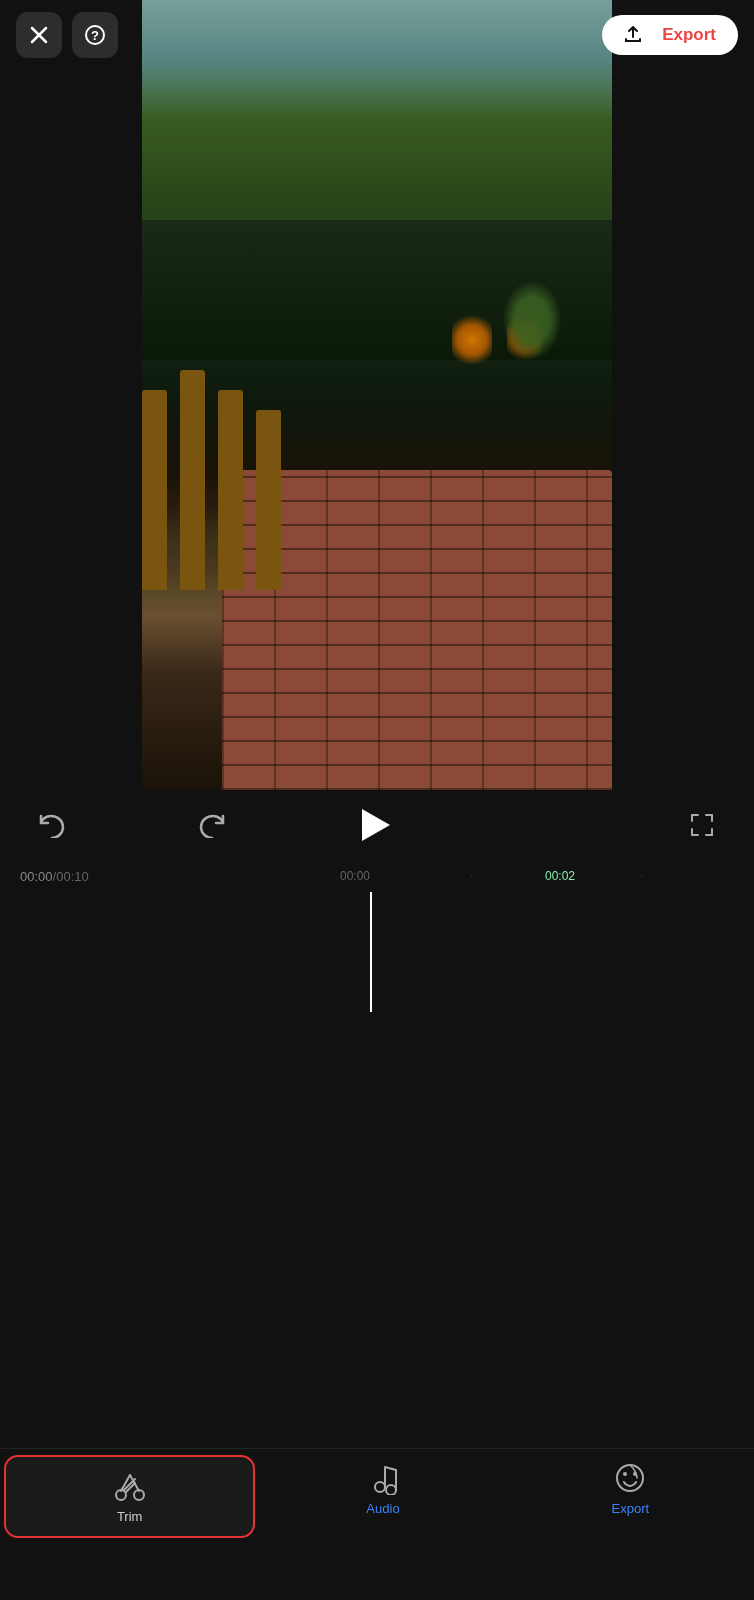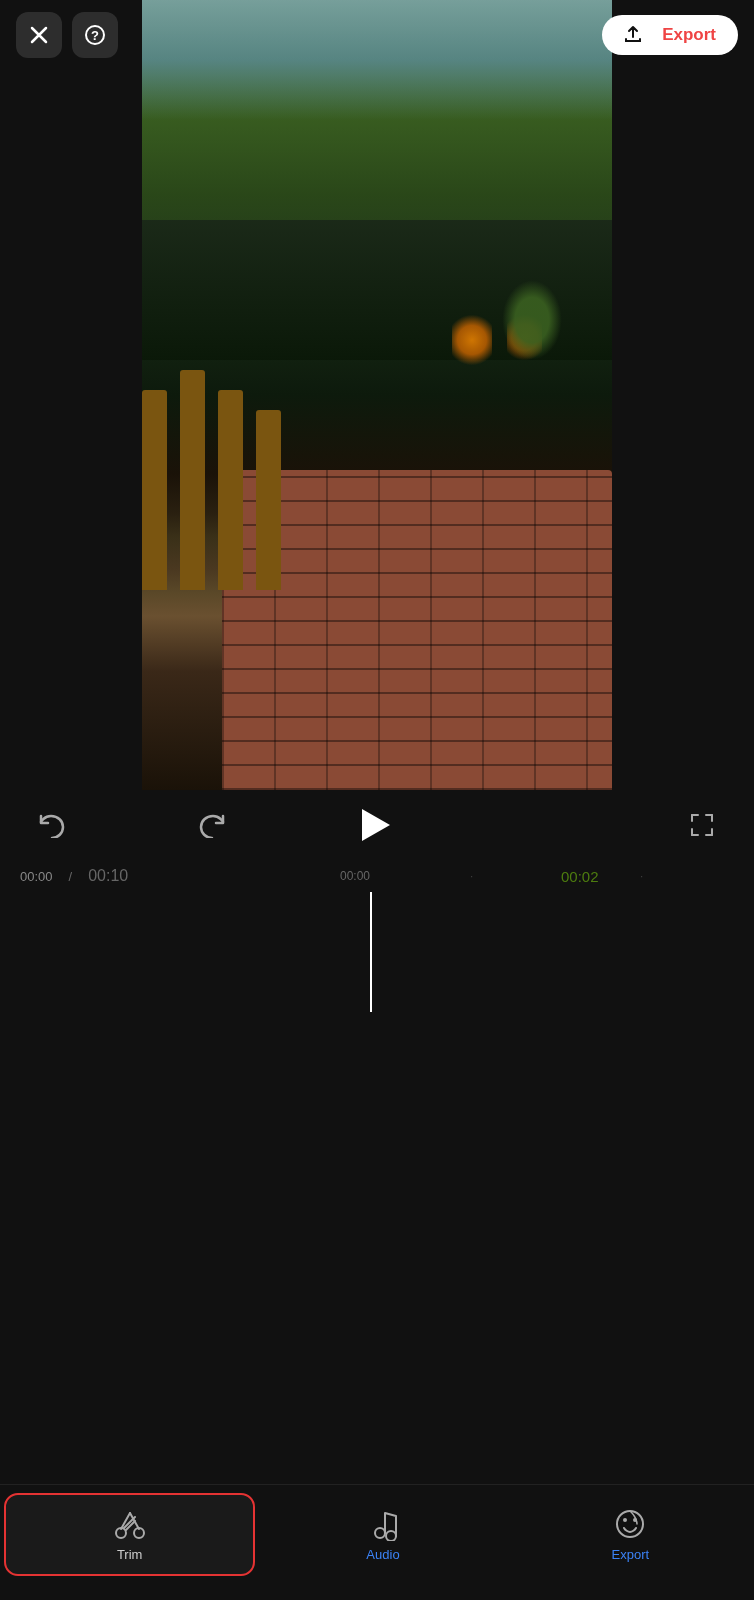--- a/index.html
+++ b/index.html
@@ -137,24 +137,24 @@
       top: 860px;
       left: 0; right: 0;
       bottom: 120px;
       background: #111;
     }
 
     
     .bottom-toolbar {
       position: absolute;
       bottom: 0; left: 0; right: 0;
-      height: 116px;
+      height: 152px;
       background: #111;
       display: flex;
-      align-items: center;
+      align-items: flex-start;
       justify-content: space-around;
       padding: 0 0 16px;
       border-top: 1px solid #222;
     }
     .toolbar-item {
       display: flex;
       flex-direction: column;
       align-items: center;
       gap: 6px;
       cursor: pointer;
@@ -262,28 +262,28 @@
       <rect x="3" y="23" width="8" height="2" fill="#aaa" rx="1"></rect>
       <rect x="3" y="17" width="2" height="8" fill="#aaa" rx="1"></rect>
       <rect x="17" y="23" width="8" height="2" fill="#aaa" rx="1"></rect>
       <rect x="23" y="17" width="2" height="8" fill="#aaa" rx="1"></rect>
     </svg>
   </button>
 </div>
 
 <div class="timeline-area">
 
-  <div style="display:flex;align-items:center;padding:6px 20px;gap:16px;position:relative;height:32px;">
+  <div style="display:flex;align-items:center;padding:6px 20px;gap:0;position:relative;height:32px;">
     <span style="color:#888;font-size:13px;">00:00</span>
     <span style="color:#666;font-size:13px;">/</span>
-    <span style="color:#666;font-size:16px;">00:10</span>
+    <span style="color:#666;font-size:13px;">00:10</span>
 
     <span style="position:absolute;left:340px;color:#666;font-size:12px;">00:00</span>
     <span style="position:absolute;left:470px;color:#444;font-size:10px;">·</span>
-    <span style="position:absolute;left:561px;color:#4d7c0f;font-size:15px;">00:02</span>
+    <span style="position:absolute;left:545px;color:#86efac;font-size:12px;">00:02</span>
     <span style="position:absolute;left:640px;color:#444;font-size:10px;">·</span>
   </div>
 
   <div style="position:relative;height:120px;">
 
     <div style="position:absolute;top:0;bottom:0;left:370px;width:2px;background:#fff;z-index:20;"></div>
 
   </div>
 
 </div>

